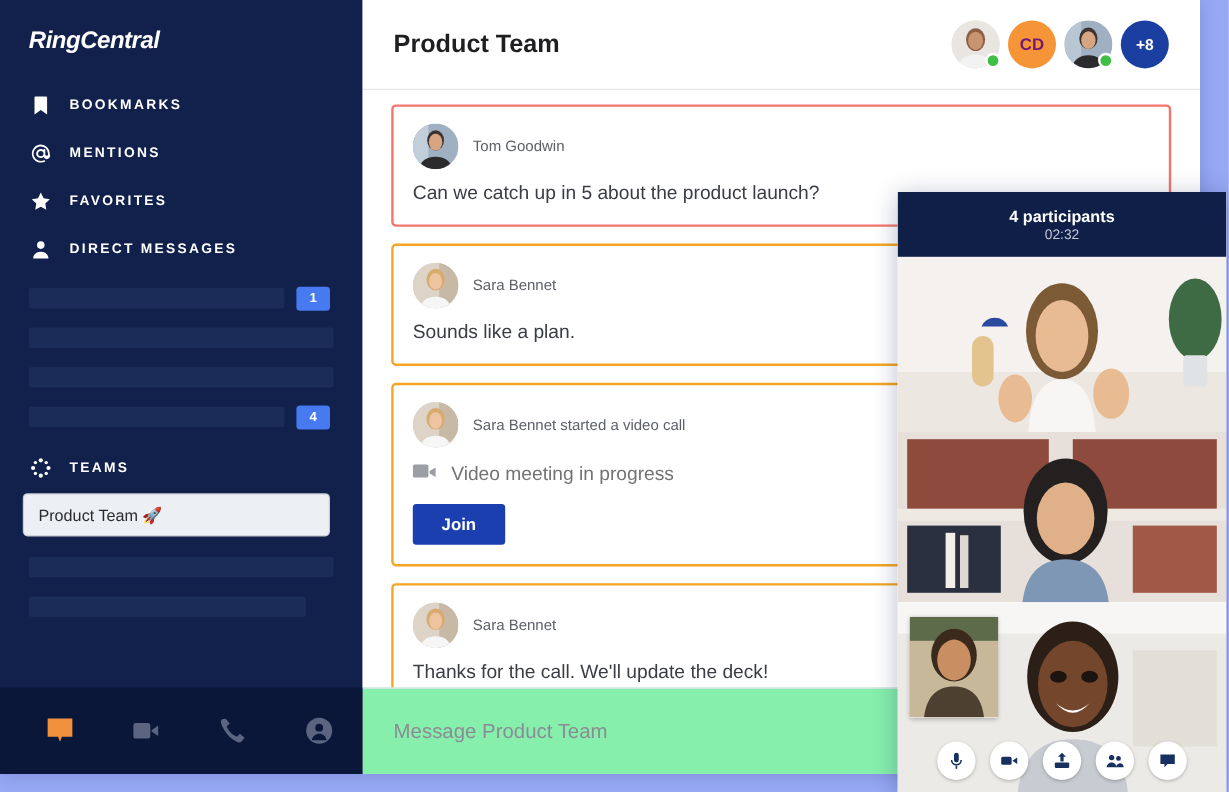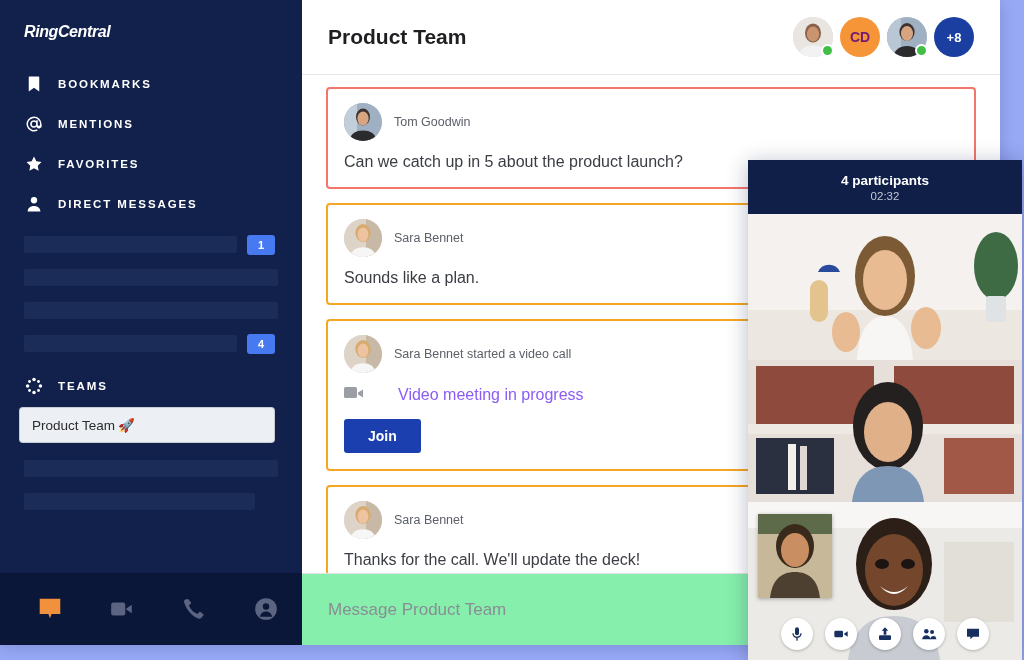--- a/index.html
+++ b/index.html
@@ -18,21 +18,21 @@
     box-shadow: 0 2px 14px rgba(20,30,80,.18);
   }
 
   
   #sidebar {
     width: 302px; flex: 0 0 302px;
     background: #11214b; position: relative;
     display: flex; flex-direction: column;
   }
   #brand {
-    color: #fff; font-size: 16px; font-weight: bold;
+    color: #fff; font-size: 20px; font-weight: bold;
     font-style: italic; letter-spacing: -.4px;
     padding: 24px 0 0 24px; line-height: 1;
   }
 
   #nav-list { margin-top: 24px; }
   .nav-item {
     display: flex; align-items: center; gap: 14px;
     padding: 10px 24px; cursor: pointer;
   }
   .nav-item .nav-icon {
@@ -128,21 +128,21 @@
   .message-card.alert { border-color: #f4756b; }
   .msg-head { display: flex; align-items: center; gap: 12px; }
   .msg-avatar {
     width: 38px; height: 38px; border-radius: 50%;
     overflow: hidden; flex: 0 0 38px; background: #dcdee2;
   }
   .msg-author { font-size: 12.5px; color: #5c6069; }
   .msg-body { font-size: 16px; color: #3a3d44; margin-top: 12px; }
   .meeting-row { display: flex; align-items: center; gap: 10px; margin-top: 12px; }
   .meeting-row svg { width: 22px; height: 16px; }
-  .meeting-text { font-size: 16px; color: #8b5cf6; margin-left: 22px; }
+  .meeting-text { font-size: 16px; color: #737373; }
   #join-button {
     margin-top: 14px; background: #1b3fae; color: #fff;
     font-size: 14px; font-weight: bold;
     border: none; border-radius: 3px;
     padding: 9px 24px; cursor: pointer;
   }
 
   
   #composer {
     height: 72px; flex: 0 0 72px;

